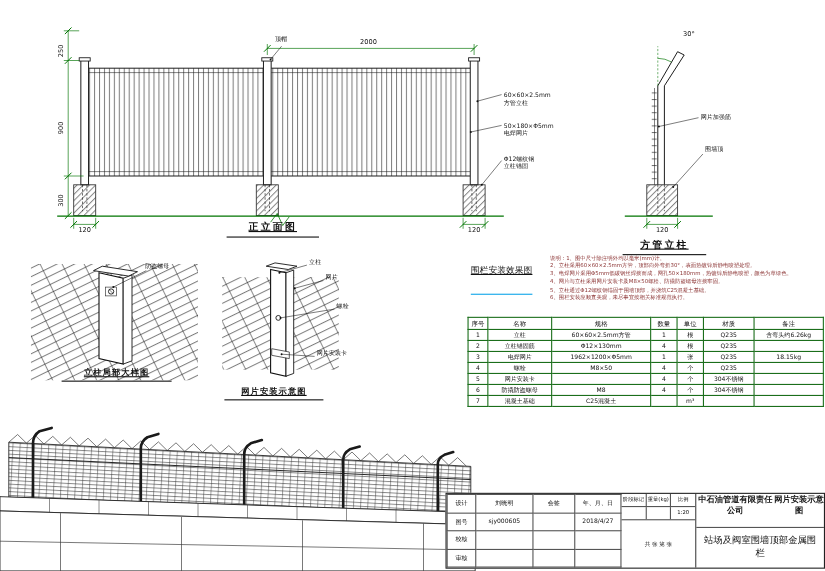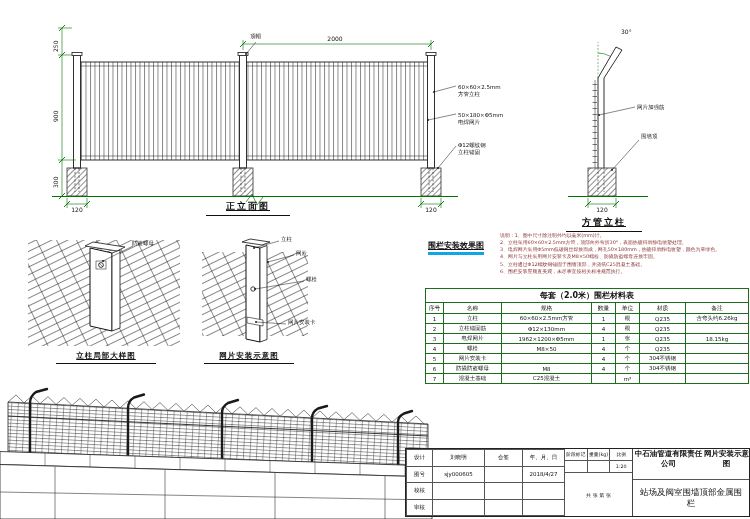--- a/index.html
+++ b/index.html
@@ -6,22 +6,22 @@
   body{position:relative;width:750px;height:519px;background:#fff;overflow:hidden;
        font-family:"DejaVu Sans","Liberation Sans",sans-serif;color:#111}
   #linework{position:absolute;left:0;top:0}
   .lbl{position:absolute;font-size:5.5px;line-height:1.25;color:#111;white-space:nowrap}
   .c{text-align:center}
   .dim{font-size:6px}
   .rot{transform:rotate(-90deg);transform-origin:0 0}
   .vt{position:absolute;font-size:9px;font-weight:700;letter-spacing:2px;text-align:center;
       text-decoration:underline;border-bottom:1px solid #111;padding-bottom:1.5px;color:#111}
   .vt.sm{font-size:7.5px;letter-spacing:1px}
-  #effect-caption{position:absolute;left:428px;top:240px;font-size:8px;font-weight:700;
-      text-decoration:underline;border-bottom:3px solid #0ea5e9;padding-bottom:1px}
+  #effect-caption{position:absolute;left:428px;top:240px;font-size:8px;font-weight:400;
+      text-decoration:underline;border-bottom:1px solid #0ea5e9;padding-bottom:16px}
   #notes{position:absolute;left:500px;top:232px;width:248px;color:#8b3333;
          font-size:4.9px;line-height:1.25}
   .note-line{margin-bottom:1px}
   #mat{position:absolute;left:425px;top:288px;width:323px;border-collapse:collapse;table-layout:fixed;background:#fff}
   #mat td{border:1px solid #1b6e1b;font-size:5.5px;text-align:center;padding:0 1px;height:9px;
           overflow:hidden;white-space:nowrap;color:#111}
   #mat .mt-title td{font-size:8px;font-weight:700;height:13px}
   #mat .mt-head td{height:10px;font-size:5.8px}
   #tb{position:absolute;left:405px;top:448px;width:343px;height:67px;border:1.5px solid #222;
       display:flex;background:#fff}
@@ -277,21 +277,21 @@
 <div class="lbl dim c" style="left:417px;top:206px;width:28px">120</div>
 <div class="vt" style="left:206px;top:200px;width:84px">正立面图</div>
 
 <div class="lbl dim" style="left:621px;top:28px">30°</div>
 <div class="lbl" style="left:637px;top:104px">网片加强筋</div>
 <div class="lbl" style="left:641px;top:133px">围墙顶</div>
 <div class="lbl dim c" style="left:588px;top:206px;width:28px">120</div>
 <div class="vt" style="left:566px;top:216px;width:76px">方管立柱</div>
 
 <div class="lbl" style="left:132px;top:240px">防盗螺母</div>
-<div class="vt sm" style="left:56px;top:351px;width:100px">立柱局部大样图</div>
+<div class="vt sm" style="left:56px;top:334px;width:100px">立柱局部大样图</div>
 <div class="lbl" style="left:281px;top:236px">立柱</div>
 <div class="lbl" style="left:296px;top:250px">网片</div>
 <div class="lbl" style="left:306px;top:276px">螺栓</div>
 <div class="lbl" style="left:288px;top:319px">网片安装卡</div>
 <div class="vt sm" style="left:204px;top:351px;width:90px">网片安装示意图</div>
 
 <div id="effect-caption">围栏安装效果图</div>
 <div id="notes">
   <div class="note-line"><span>说明：</span><span>1、图中尺寸除注明外均以毫米(mm)计。</span></div>
   <div class="note-line">2、立柱采用60×60×2.5mm方管，顶部向外弯折30°，表面热镀锌后静电喷塑处理。</div>
@@ -305,23 +305,20 @@
   <colgroup>
       <col style="width:18px">
       <col style="width:58px">
       <col style="width:90px">
       <col style="width:24px">
       <col style="width:24px">
       <col style="width:46px">
       <col style="width:63px">
     </colgroup>
   <tbody>
-      <tr class="mt-title">
-    <td colspan="7">每套（2.0米）围栏材料表</td>
-  </tr>
   <tr class="mt-head">
     <td>序号</td>
     <td>名称</td>
     <td>规格</td>
     <td>数量</td>
     <td>单位</td>
     <td>材质</td>
     <td>备注</td>
   </tr>
   <tr>

